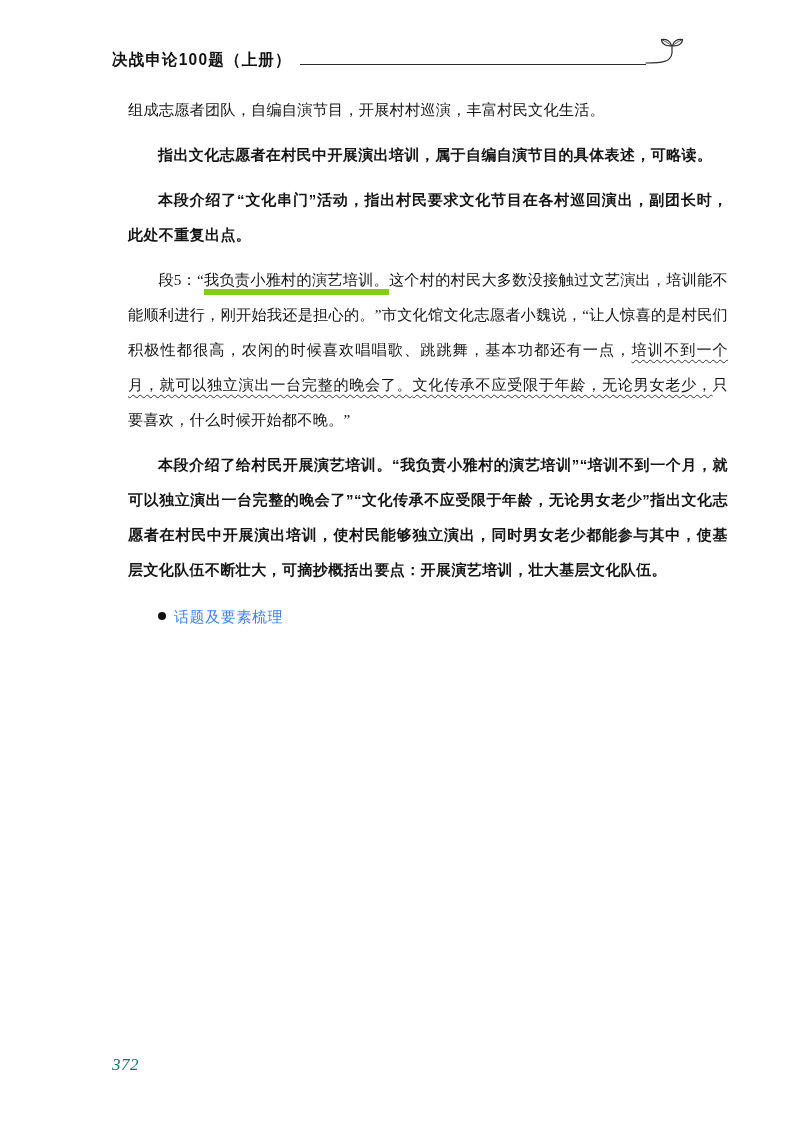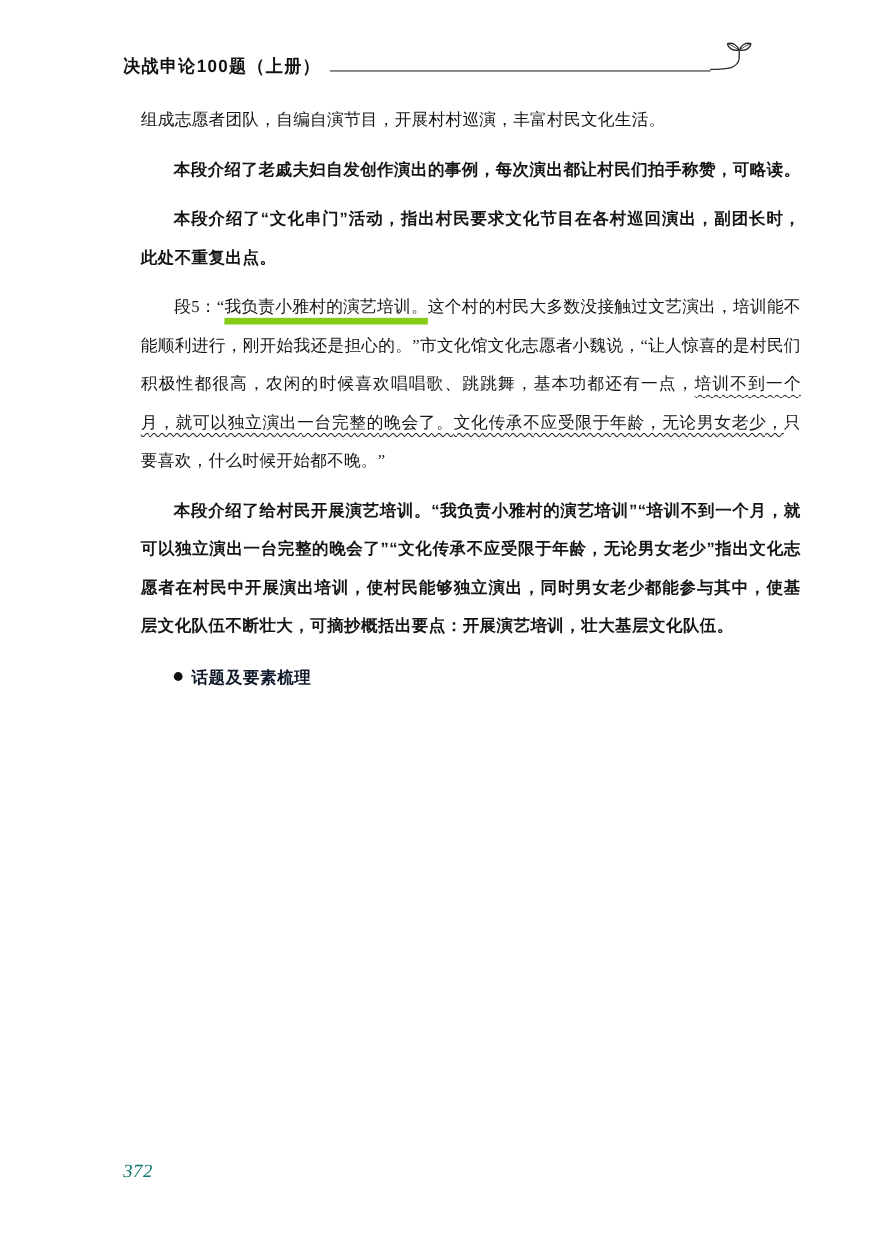--- a/index.html
+++ b/index.html
@@ -105,24 +105,24 @@
     border-bottom: 6px solid #84cc16;
     padding-bottom: 1px;
   }
 
   
   .bullet-head {
     margin: 12px 0 0 0;
     font-size: 15px;
     line-height: 35px;
     font-family: "Liberation Sans", "DejaVu Sans", sans-serif;
-    font-weight: 700;
+    font-weight: 400;
     text-indent: 2em;
     letter-spacing: 0.6px;
-    color: #0f172a;
+    color: #3b82f6;
   }
   .bullet-dot {
     display: inline-block;
     width: 8px;
     height: 8px;
     border-radius: 50%;
     background: #111;
     margin-right: 8px;
     vertical-align: 2px;
   }
@@ -159,21 +159,21 @@
         <path d="M37.8 11.0 C 34.4 12.4, 31.2 14.4, 28.8 16.4" fill="none" stroke="#2b2b2b" stroke-width="0.8"></path>
       </svg>
     </span>
   </div>
 
   <div class="content">
 
     <p class="tp">组成志愿者团队，自编自演节目，开展村村巡演，丰富村民文化生活。</p>
 
 
-    <p class="tp indent bold gap">本段介绍了老戚夫妇自发创作演出的事例，每次演出都让村民们拍手称赞，可略读。</p>
+    <p class="tp indent bold gap">指出文化志愿者在村民中开展演出培训，属于自编自演节目的具体表述，可略读。</p>
 
 
     <p class="tp indent bold gap">本段介绍了“文化串门”活动，指出村民要求文化节目在各村巡回演出，副团长时，此处不重复出点。</p>
 
     <p class="tp indent gap"><span>段5：“</span><span class="u-line">我负责小雅村的演艺培训。</span><span>这个村的村民大多数没接触过文艺演出，培训能不能顺利进行，刚开始我还是担心的。”市文化馆文化志愿者小魏说，“让人惊喜的是村民们积极性都很高，农闲的时候喜欢唱唱歌、跳跳舞，基本功都还有一点，</span><span class="u-wave">培训不到一个月，就可以独立演出一台完整的晚会了。</span><span></span><span class="u-wave">文化传承不应受限于年龄，无论男女老少，</span><span>只要喜欢，什么时候开始都不晚。”</span></p>
 
     <p class="tp indent bold gap">本段介绍了给村民开展演艺培训。“我负责小雅村的演艺培训”“培训不到一个月，就可以独立演出一台完整的晚会了”“文化传承不应受限于年龄，无论男女老少”指出文化志愿者在村民中开展演出培训，使村民能够独立演出，同时男女老少都能参与其中，使基层文化队伍不断壮大，可摘抄概括出要点：开展演艺培训，壮大基层文化队伍。</p>
 
     <p class="bullet-head"><span class="bullet-dot"></span><span>话题及要素梳理</span></p>
 

